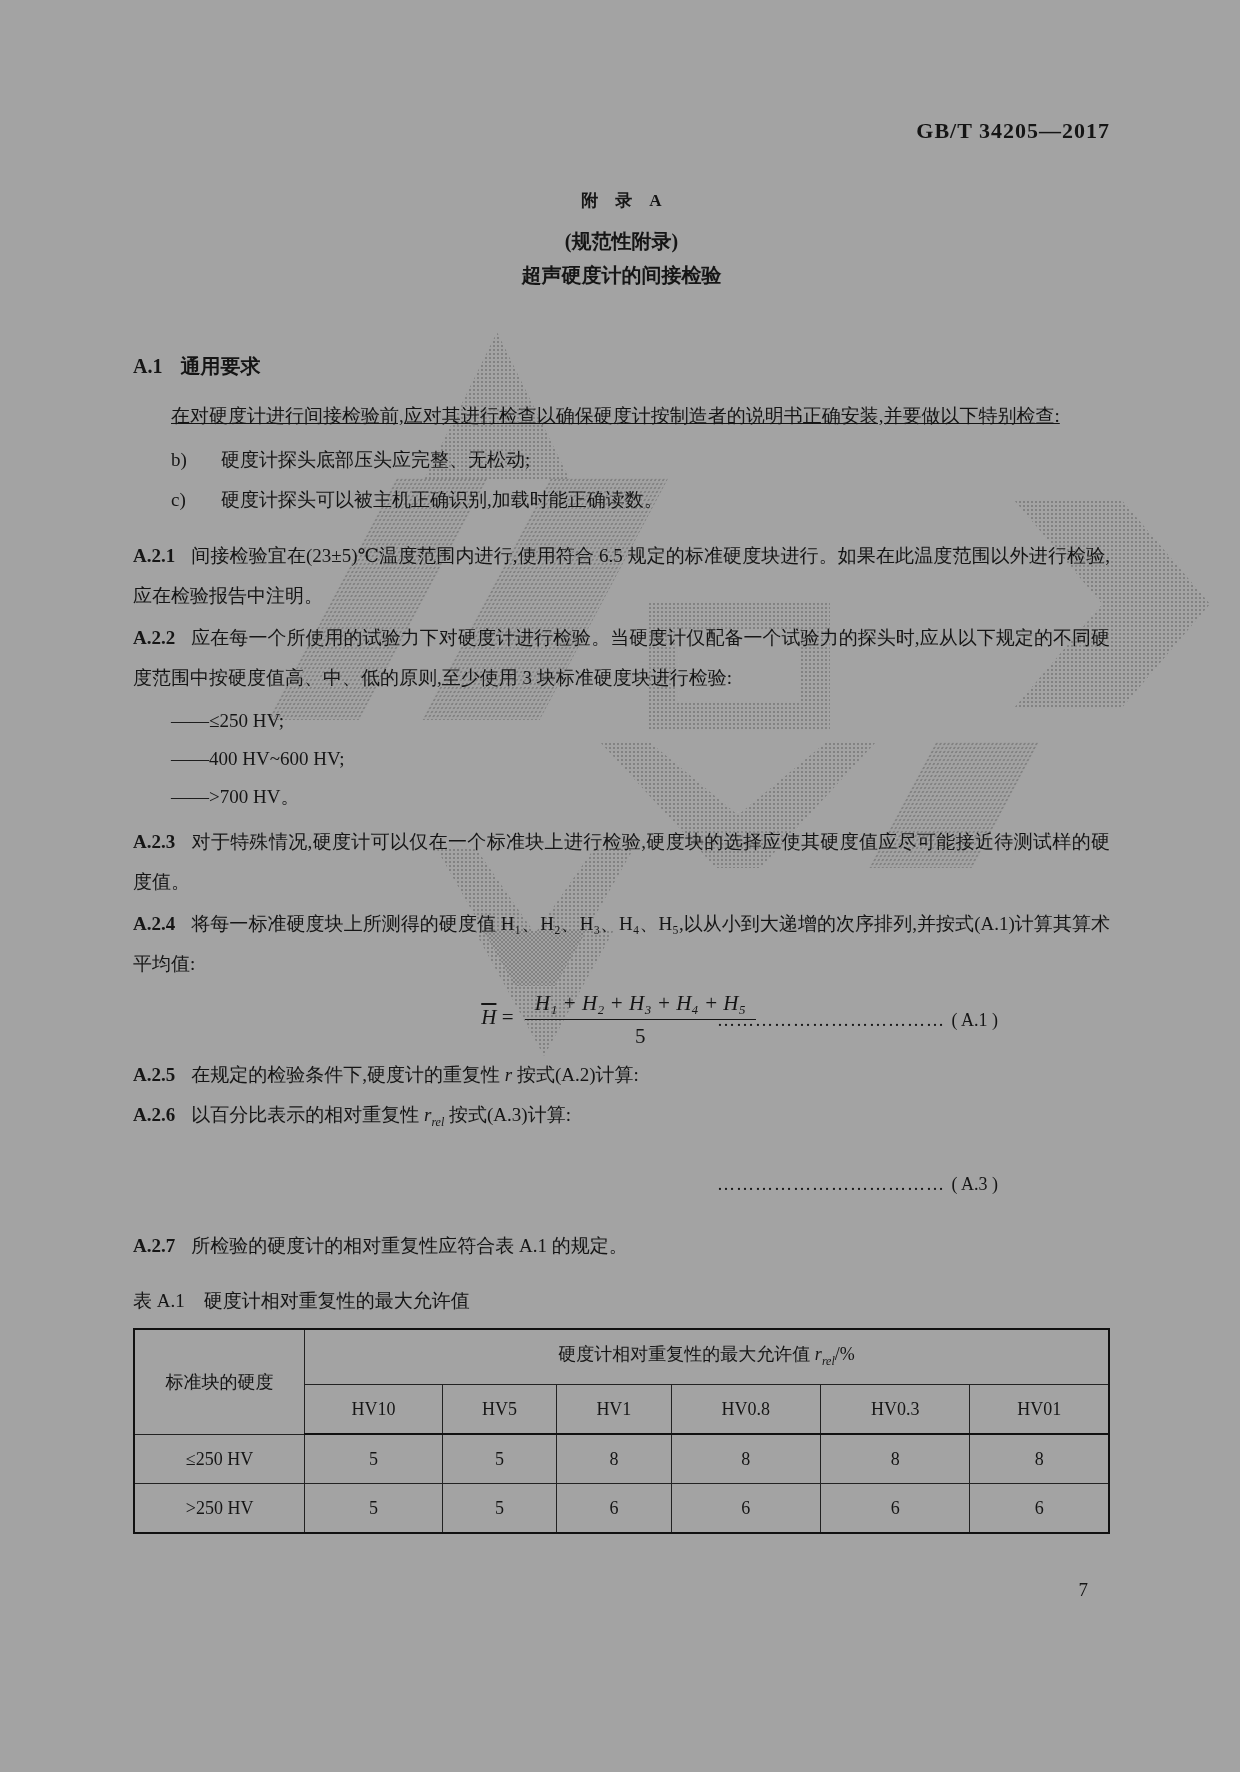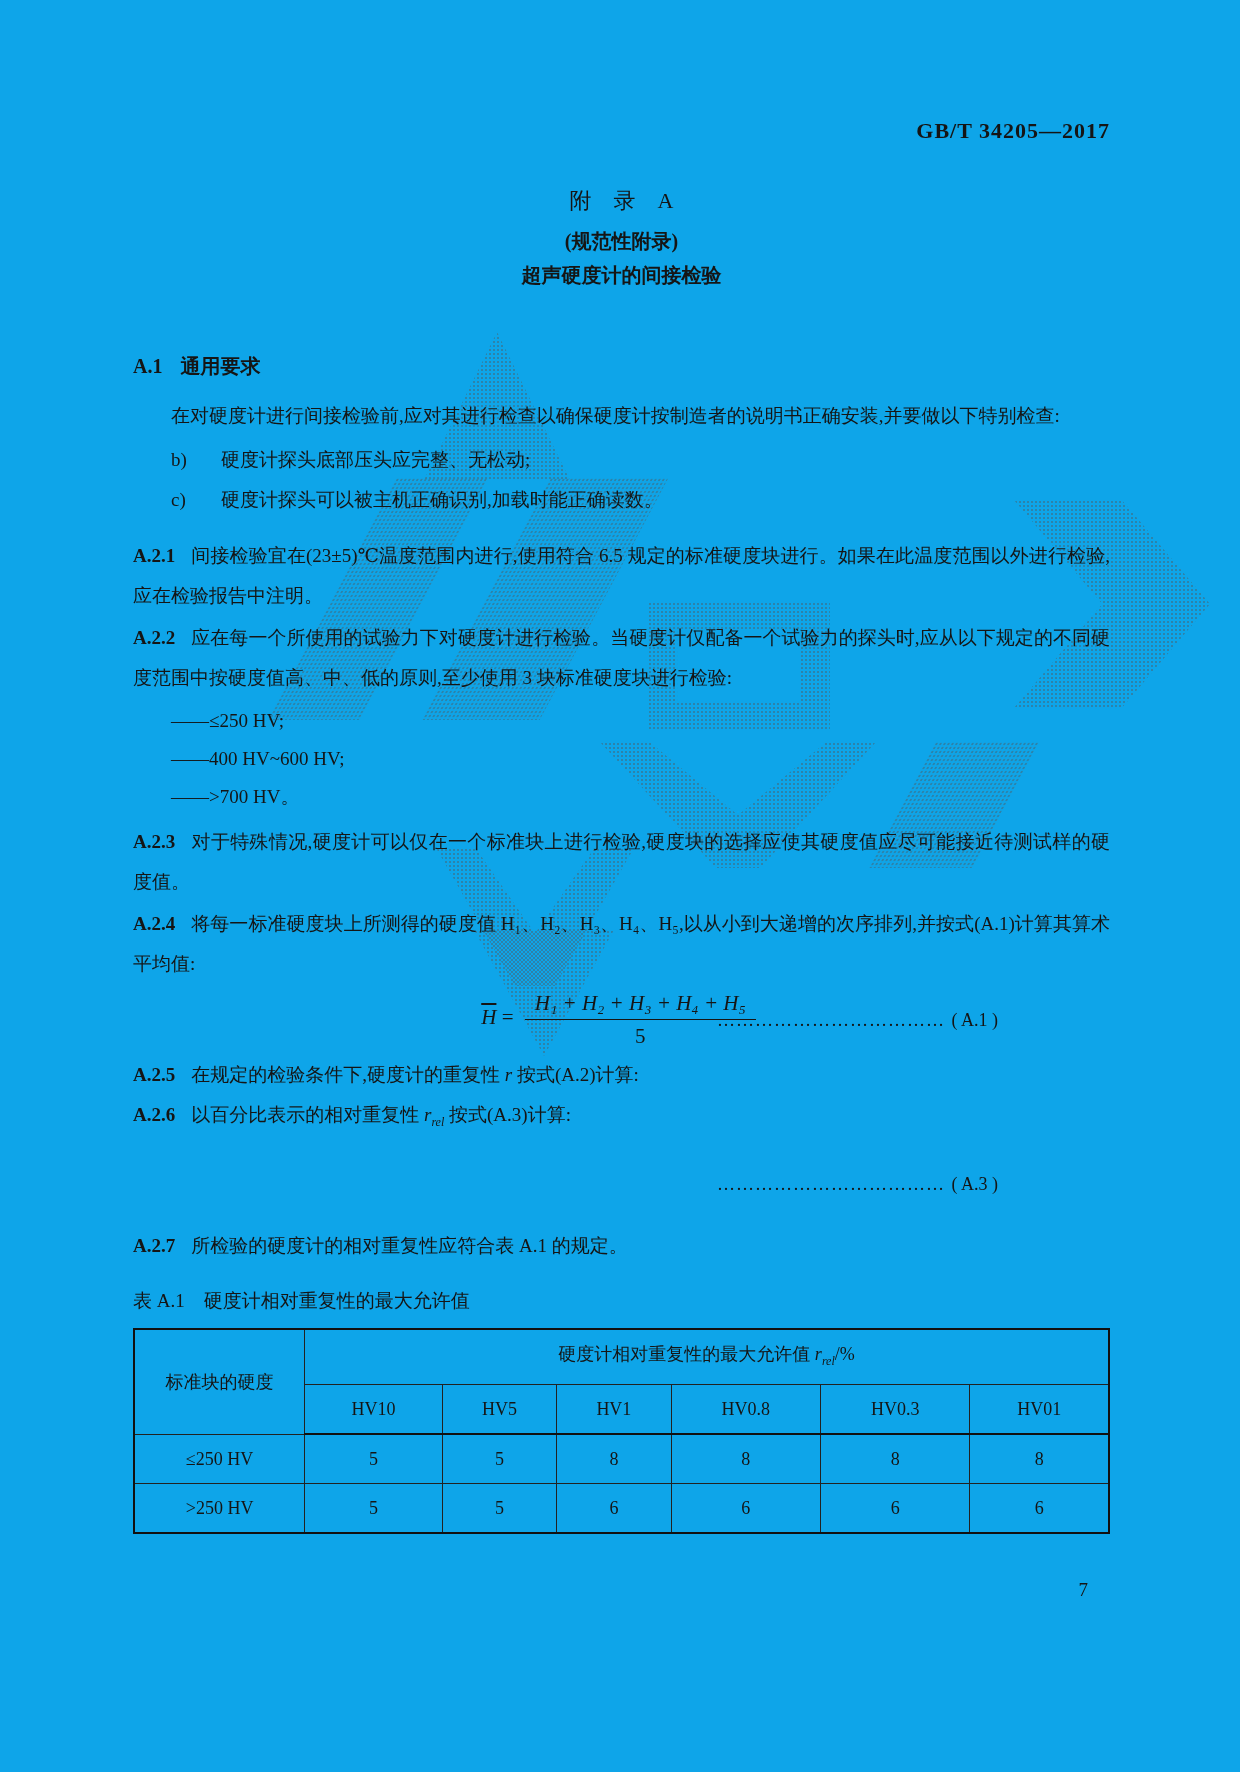--- a/index.html
+++ b/index.html
@@ -1,20 +1,20 @@
 <!DOCTYPE html>
 <html><head>
 <meta charset="utf-8">
 <style>
   html,body{margin:0;padding:0;background:#e8e8e8;}
   .page{
     position:relative;
     width:1240px;height:1772px;
     margin:0 auto;
-    background:#0ea5e9;
+    background:#a3a3a3;
     font-family:"Liberation Serif","DejaVu Serif",serif;
     color:#151515;
     overflow:hidden;
   }
   
   .wm{
     position:absolute;z-index:1;opacity:.42;
     background-image:radial-gradient(circle,#555 1px,rgba(0,0,0,0) 1.3px);
     background-size:4px 4px;
   }
@@ -36,30 +36,30 @@
   .content{
     position:relative;z-index:2;
     padding:118px 130px 0 133px;
     font-size:19px;line-height:40px;
   }
   .doc-code{
     text-align:right;font-weight:bold;font-size:22px;line-height:26px;
     font-family:"Liberation Serif","DejaVu Serif",serif;letter-spacing:1px;
   }
   .title-block{text-align:center;margin-top:42px;}
-  .appendix-title{font-size:22px;font-weight:normal;line-height:30px;}
+  .appendix-title{font-size:17px;font-weight:bold;line-height:30px;}
   .normative{font-size:20px;font-weight:bold;line-height:26px;margin-top:12px;}
   .appendix-subject{font-size:20px;font-weight:bold;line-height:26px;margin-top:8px;}
 
   .sec-heading{font-size:20px;font-weight:bold;line-height:28px;margin-top:64px;}
   .sec-heading .sec-no{margin-right:18px;}
   .sub-heading{font-size:20px;font-weight:bold;line-height:28px;margin-top:16px;}
 
   .para{margin-top:16px;text-align:justify;}
-  .para.indent{text-indent:2em;}
+  .para.indent{text-indent:2em;text-decoration:underline;}
   .para .p-label{font-weight:bold;margin-right:16px;}
   .list{margin-top:4px;}
   .list-item{padding-left:38px;line-height:40px;}
   .list-item .li-label{display:inline-block;min-width:28px;margin-right:22px;}
   .dash-item{padding-left:38px;line-height:38px;}
 
   i,.var{font-style:italic;font-family:"Liberation Serif","DejaVu Serif",serif;}
   sub{font-size:12px;}
 
   .formula-row{position:relative;display:flex;justify-content:center;align-items:center;

